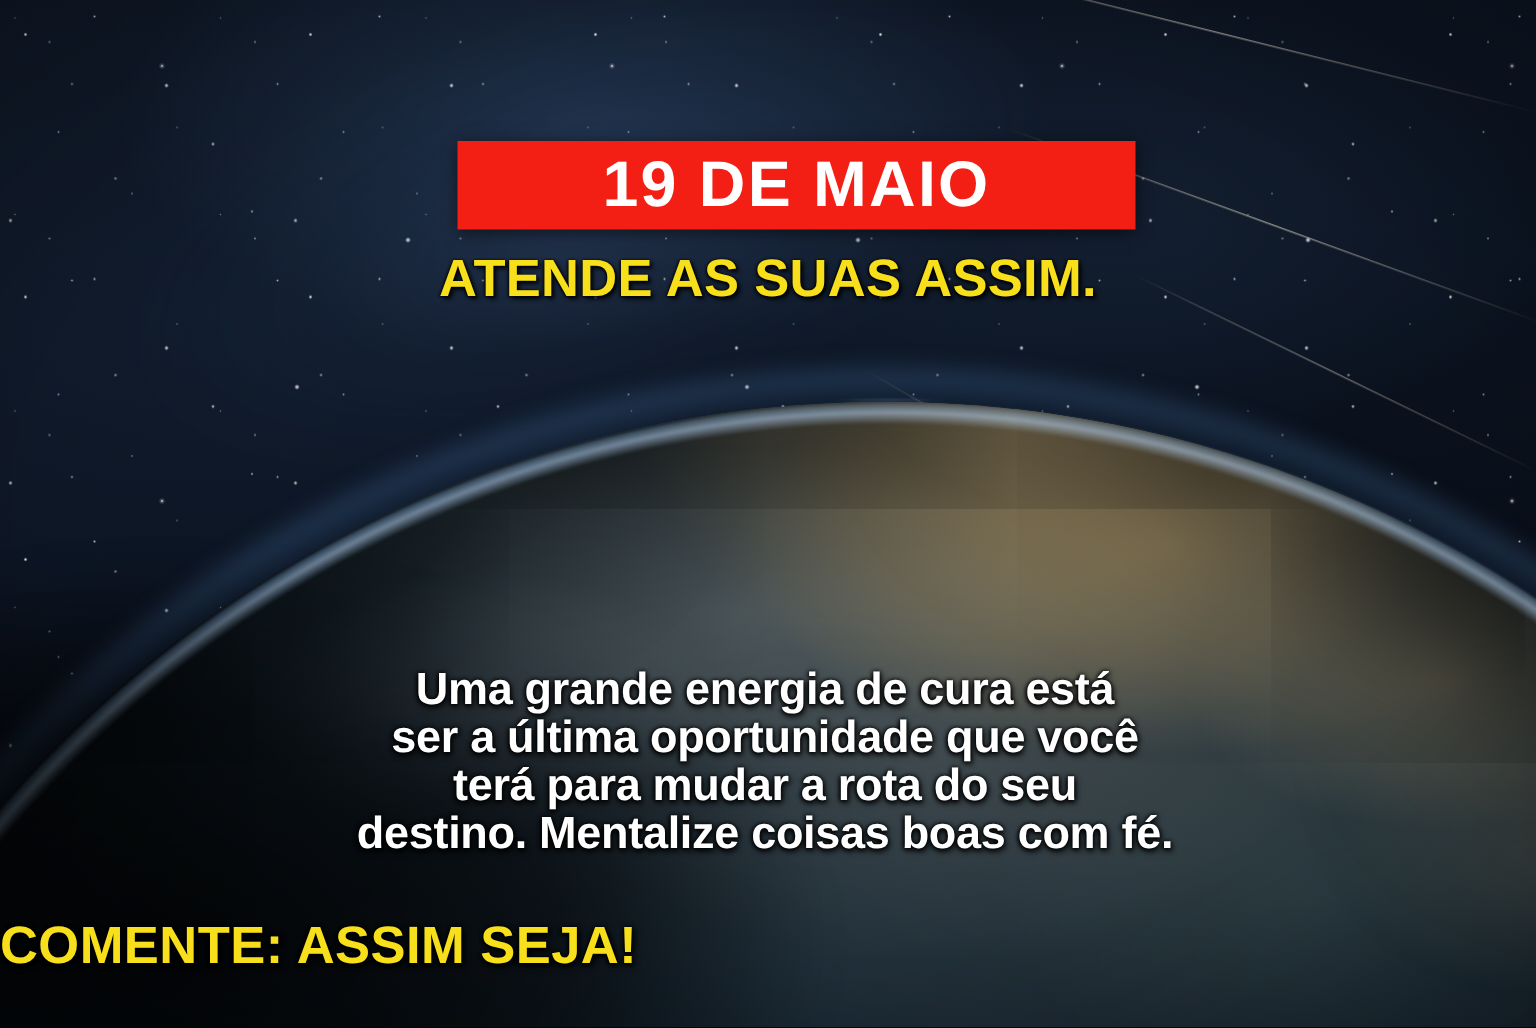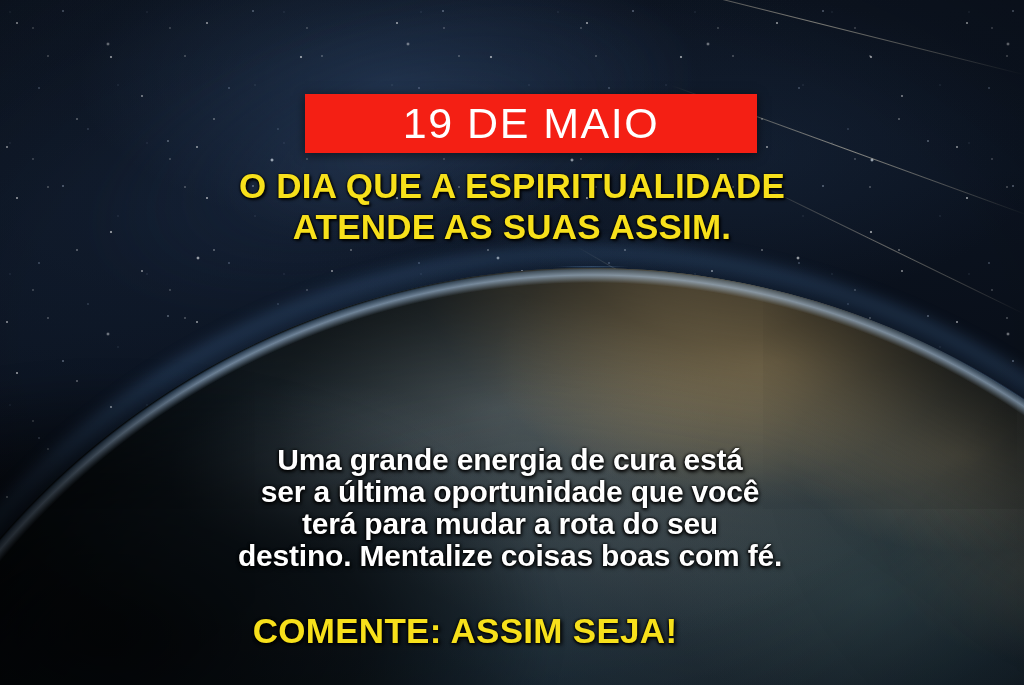--- a/index.html
+++ b/index.html
@@ -199,21 +199,21 @@
     height: 59px;
     background: #F41F14;
     display: flex;
     align-items: center;
     justify-content: center;
     box-shadow: 0 2px 10px rgba(0,0,0,0.55);
   }
   .date-banner .date-text {
     color: #ffffff;
     font-size: 43px;
-    font-weight: normal;
+    font-weight: bold;
     letter-spacing: 1.5px;
     line-height: 1;
     white-space: nowrap;
     font-stretch: condensed;
   }
 
   .headline {
     position: absolute;
     left: 0;
     top: 166px;
@@ -251,21 +251,20 @@
     display: block;
     white-space: nowrap;
     padding: 1px 0;
   }
 
   .cta {
     position: absolute;
     left: 0;
     top: 612px;
     width: 930px;
-    text-align: center;
     color: #F7E01B;
     font-size: 35px;
     font-weight: bold;
     letter-spacing: 0.3px;
     line-height: 1.1;
     white-space: nowrap;
     text-shadow:
       0 0 3px rgba(0,0,0,0.95),
       2px 2px 4px rgba(0,0,0,0.90),
       -1px 1px 2px rgba(0,0,0,0.7);
@@ -305,21 +304,20 @@
     <div class="terminator"></div>
   </div>
 
   <div class="vignette"></div>
 
   <div class="date-banner">
     <span class="date-text">19 DE MAIO</span>
   </div>
 
   <div class="headline">
-    <span class="hl-line">O DIA QUE A ESPIRITUALIDADE</span>
     <span class="hl-line">ATENDE AS SUAS ASSIM.</span>
   </div>
 
   <div class="body-copy">
     <span class="bc-line">Uma grande energia de cura está</span>
     <span class="bc-line">ser a última oportunidade que você</span>
     <span class="bc-line">terá para mudar a rota do seu</span>
     <span class="bc-line">destino. Mentalize coisas boas com fé.</span>
   </div>
 

